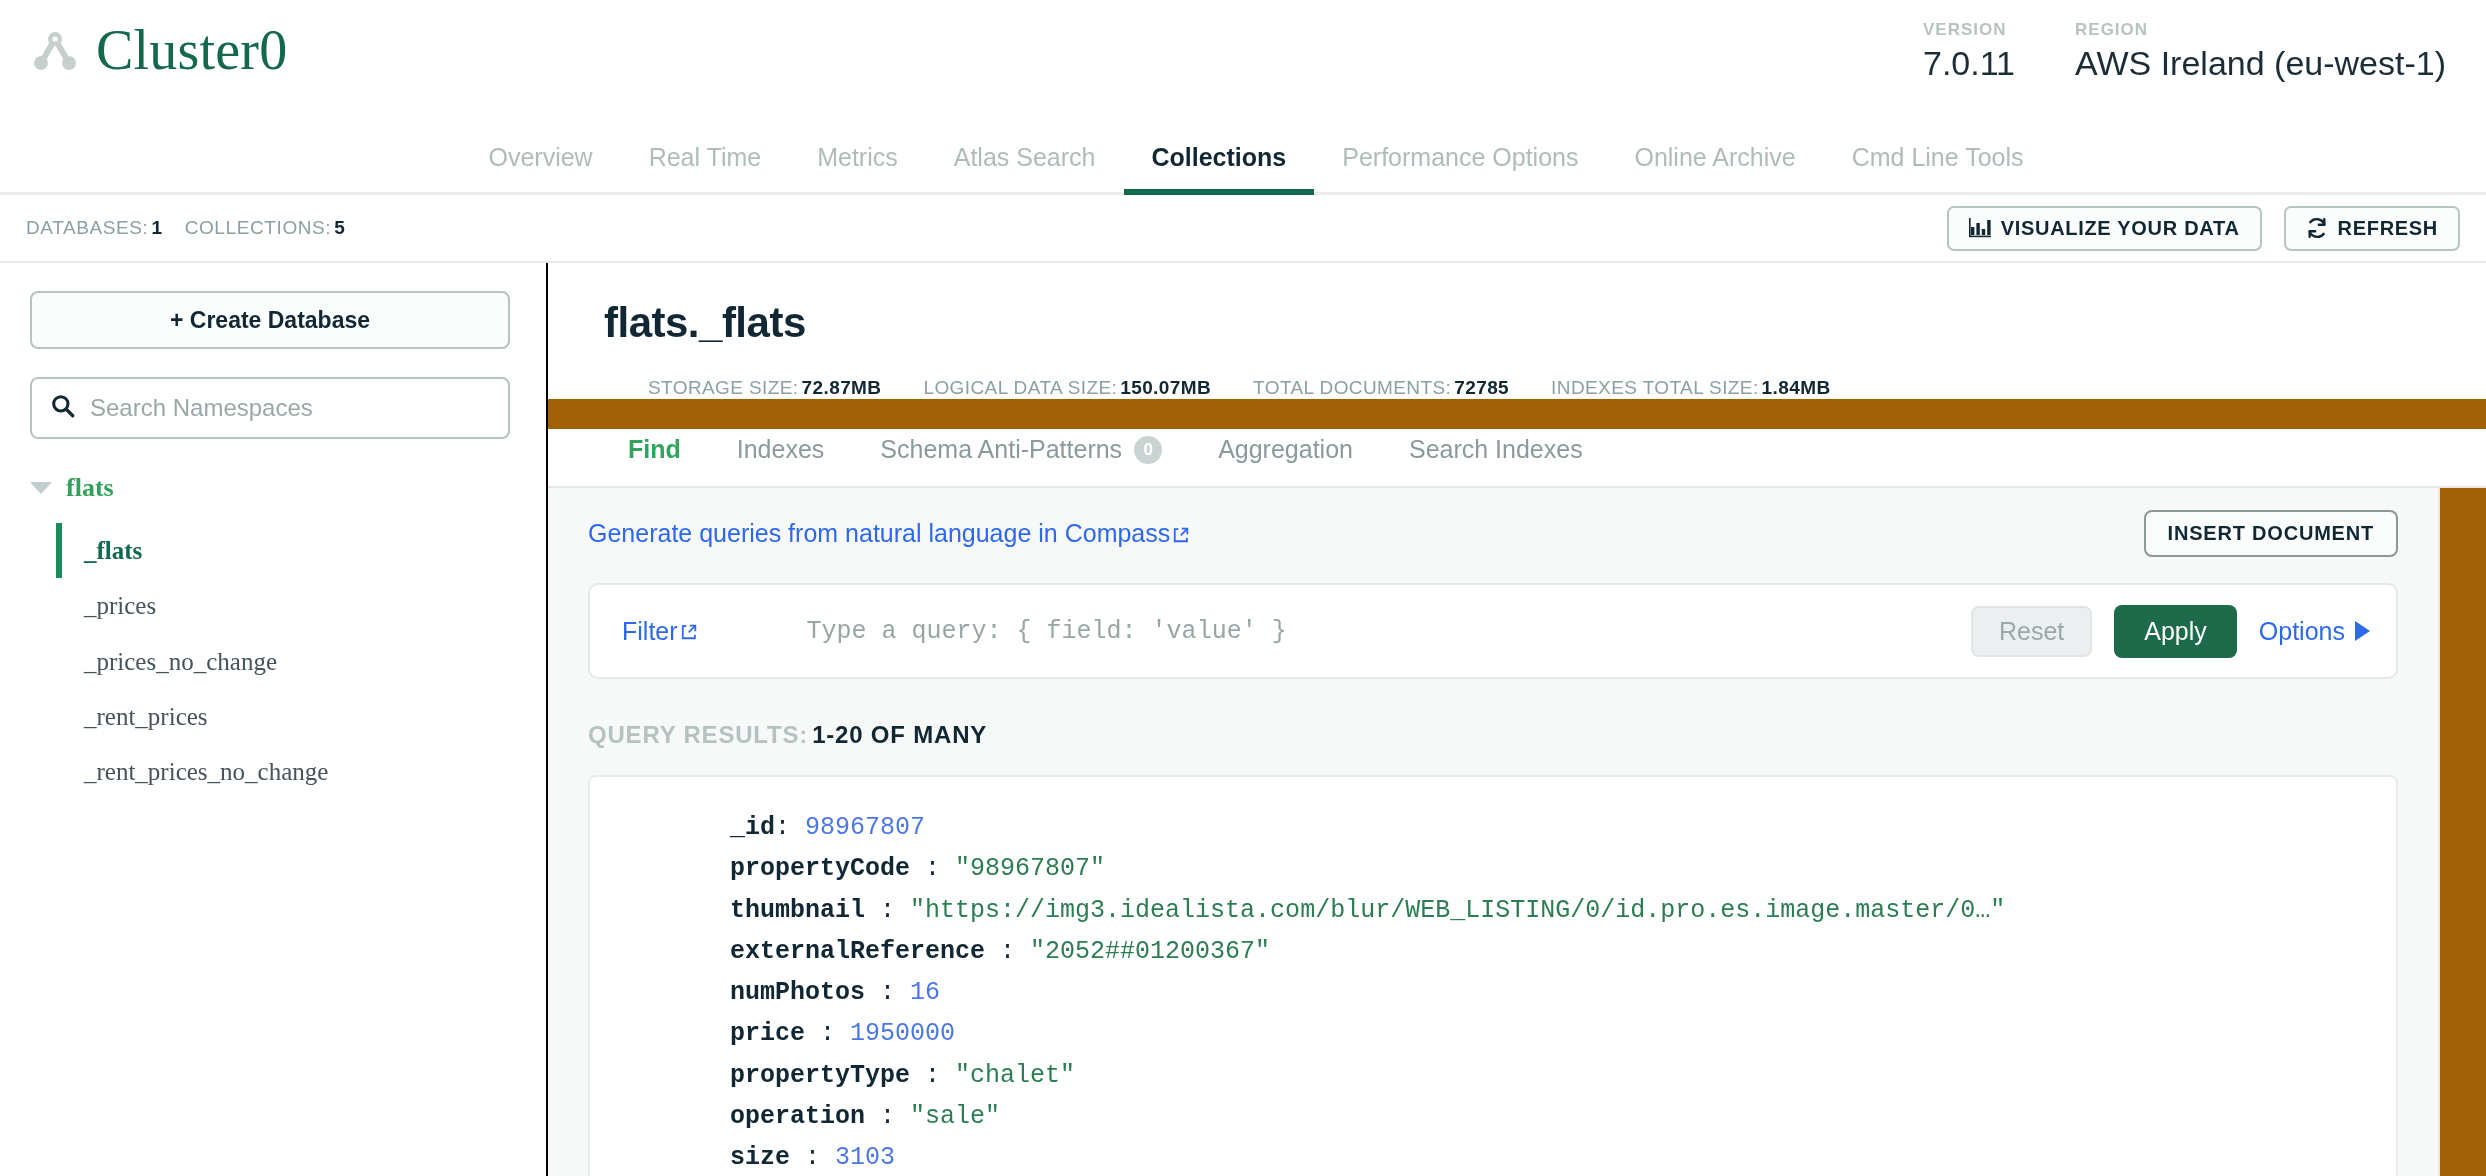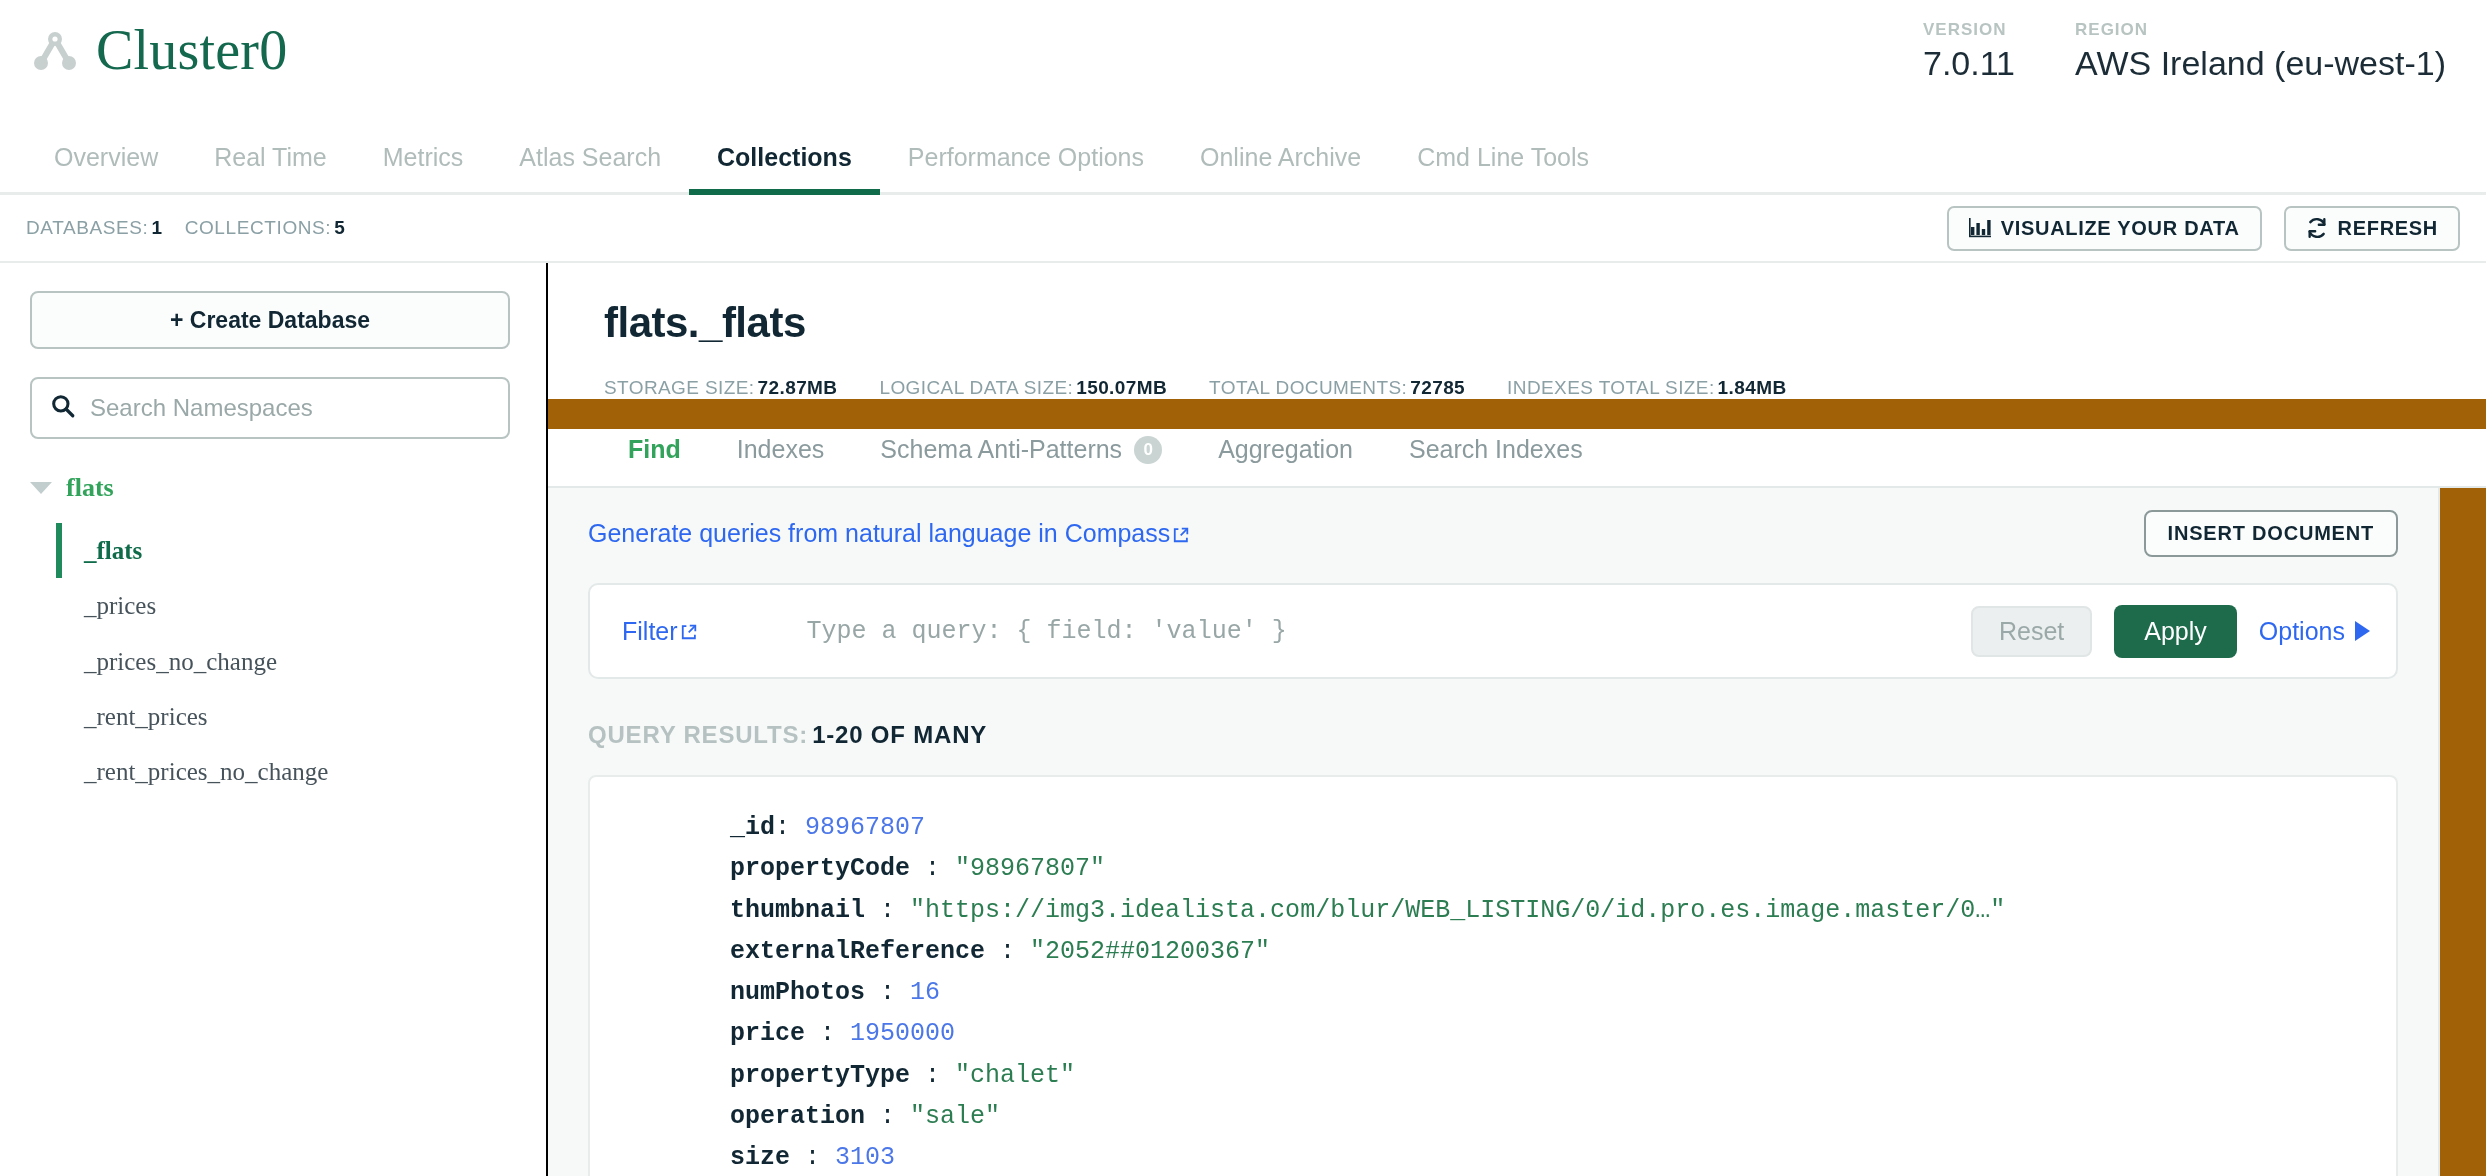--- a/index.html
+++ b/index.html
@@ -56,20 +56,21 @@
   }
 
   
   .nav-tabs {
     height: 73px;
     display: flex;
     align-items: stretch;
     padding-left: 26px;
     border-bottom: 3px solid #e8edeb;
     position: relative;
+    justify-content: center;
   }
   .nav-tab {
     display: flex;
     align-items: center;
     font-size: 25px;
     color: #b0bcba;
     padding: 0 28px;
     cursor: pointer;
     position: relative;
     white-space: nowrap;
@@ -187,21 +188,21 @@
   .coll-item.selected {
     color: #0f6b4a;
     font-weight: 700;
     border-left-color: #1f8a5c;
   }
 
   
   .main { flex: 1; display: flex; flex-direction: column; background: #a16207; min-width: 0; }
   .coll-header { padding: 36px 0 0 56px; background: #fff; }
   .coll-title { font-size: 42px; font-weight: 700; color: #112733; letter-spacing: -0.5px; }
-  .stats-row { display: flex; gap: 42px; margin-top: 30px; font-size: 19px; letter-spacing: 0.4px; }
+  .stats-row { display: flex; gap: 42px; margin-top: 30px; font-size: 19px; letter-spacing: 0.4px; margin-left: 44px; }
   .stat { color: #8ba0a5; white-space: nowrap; }
   .stat b { color: #112733; font-weight: 700; margin-left: 3px; }
   .sub-tabs {
     display: flex;
     align-items: center;
     padding-left: 52px;
     margin-top: 30px;
     border-bottom: 2px solid #e3e9e8;
     background: #fff;
   }

